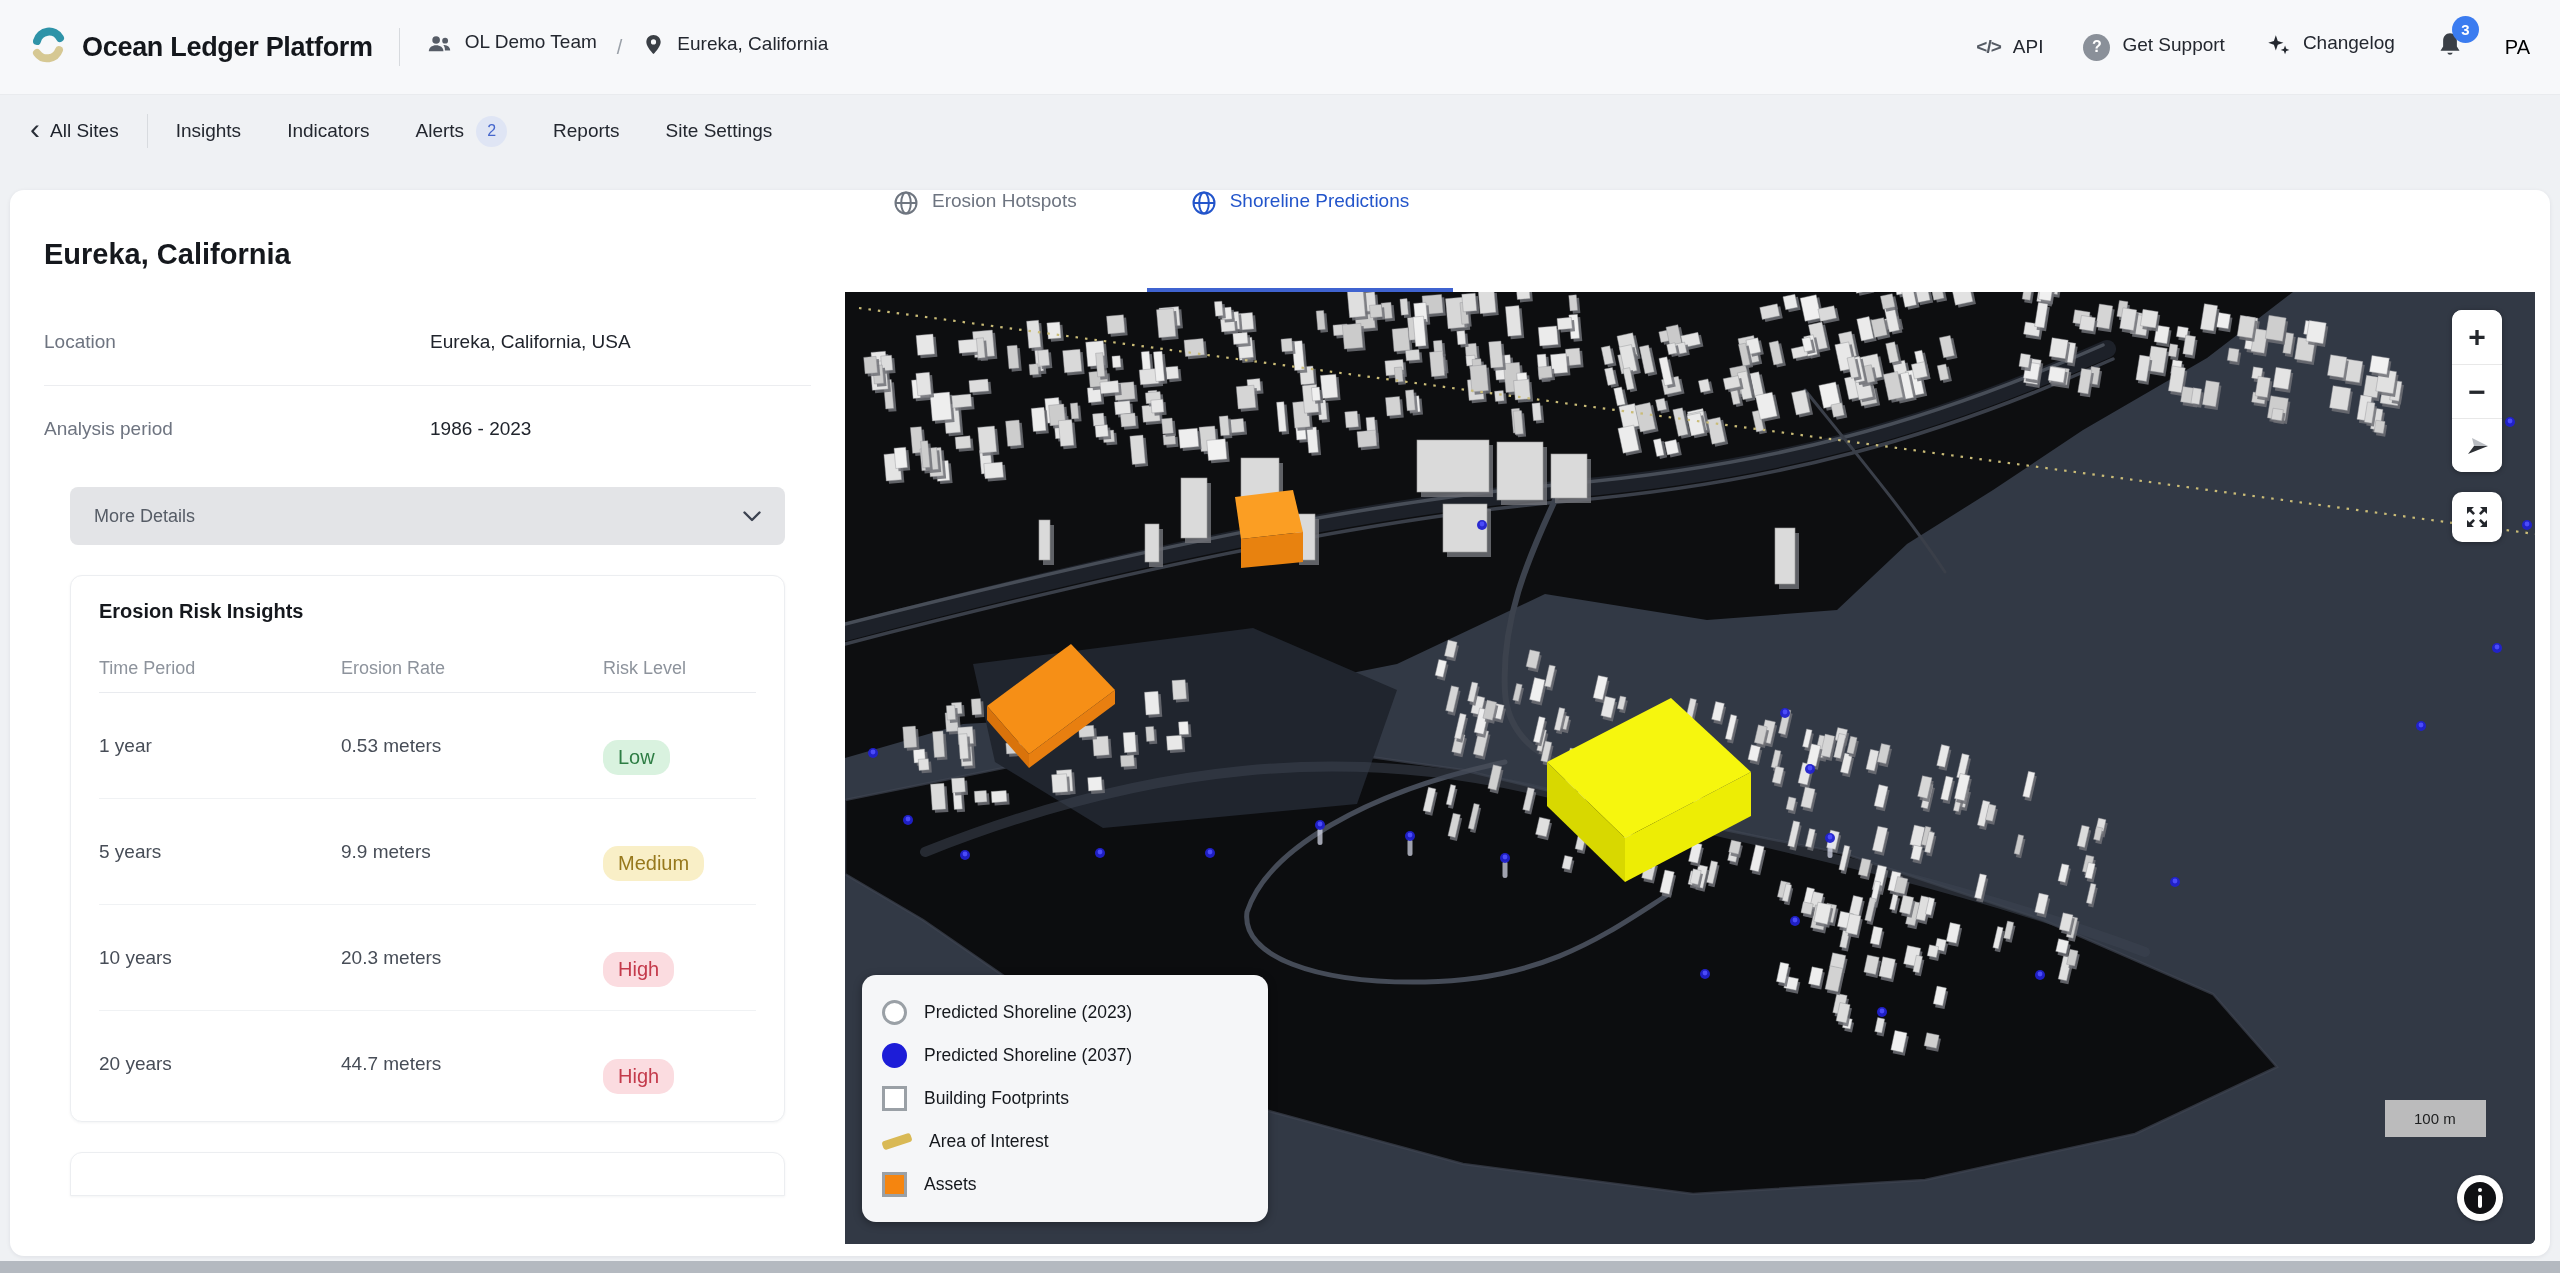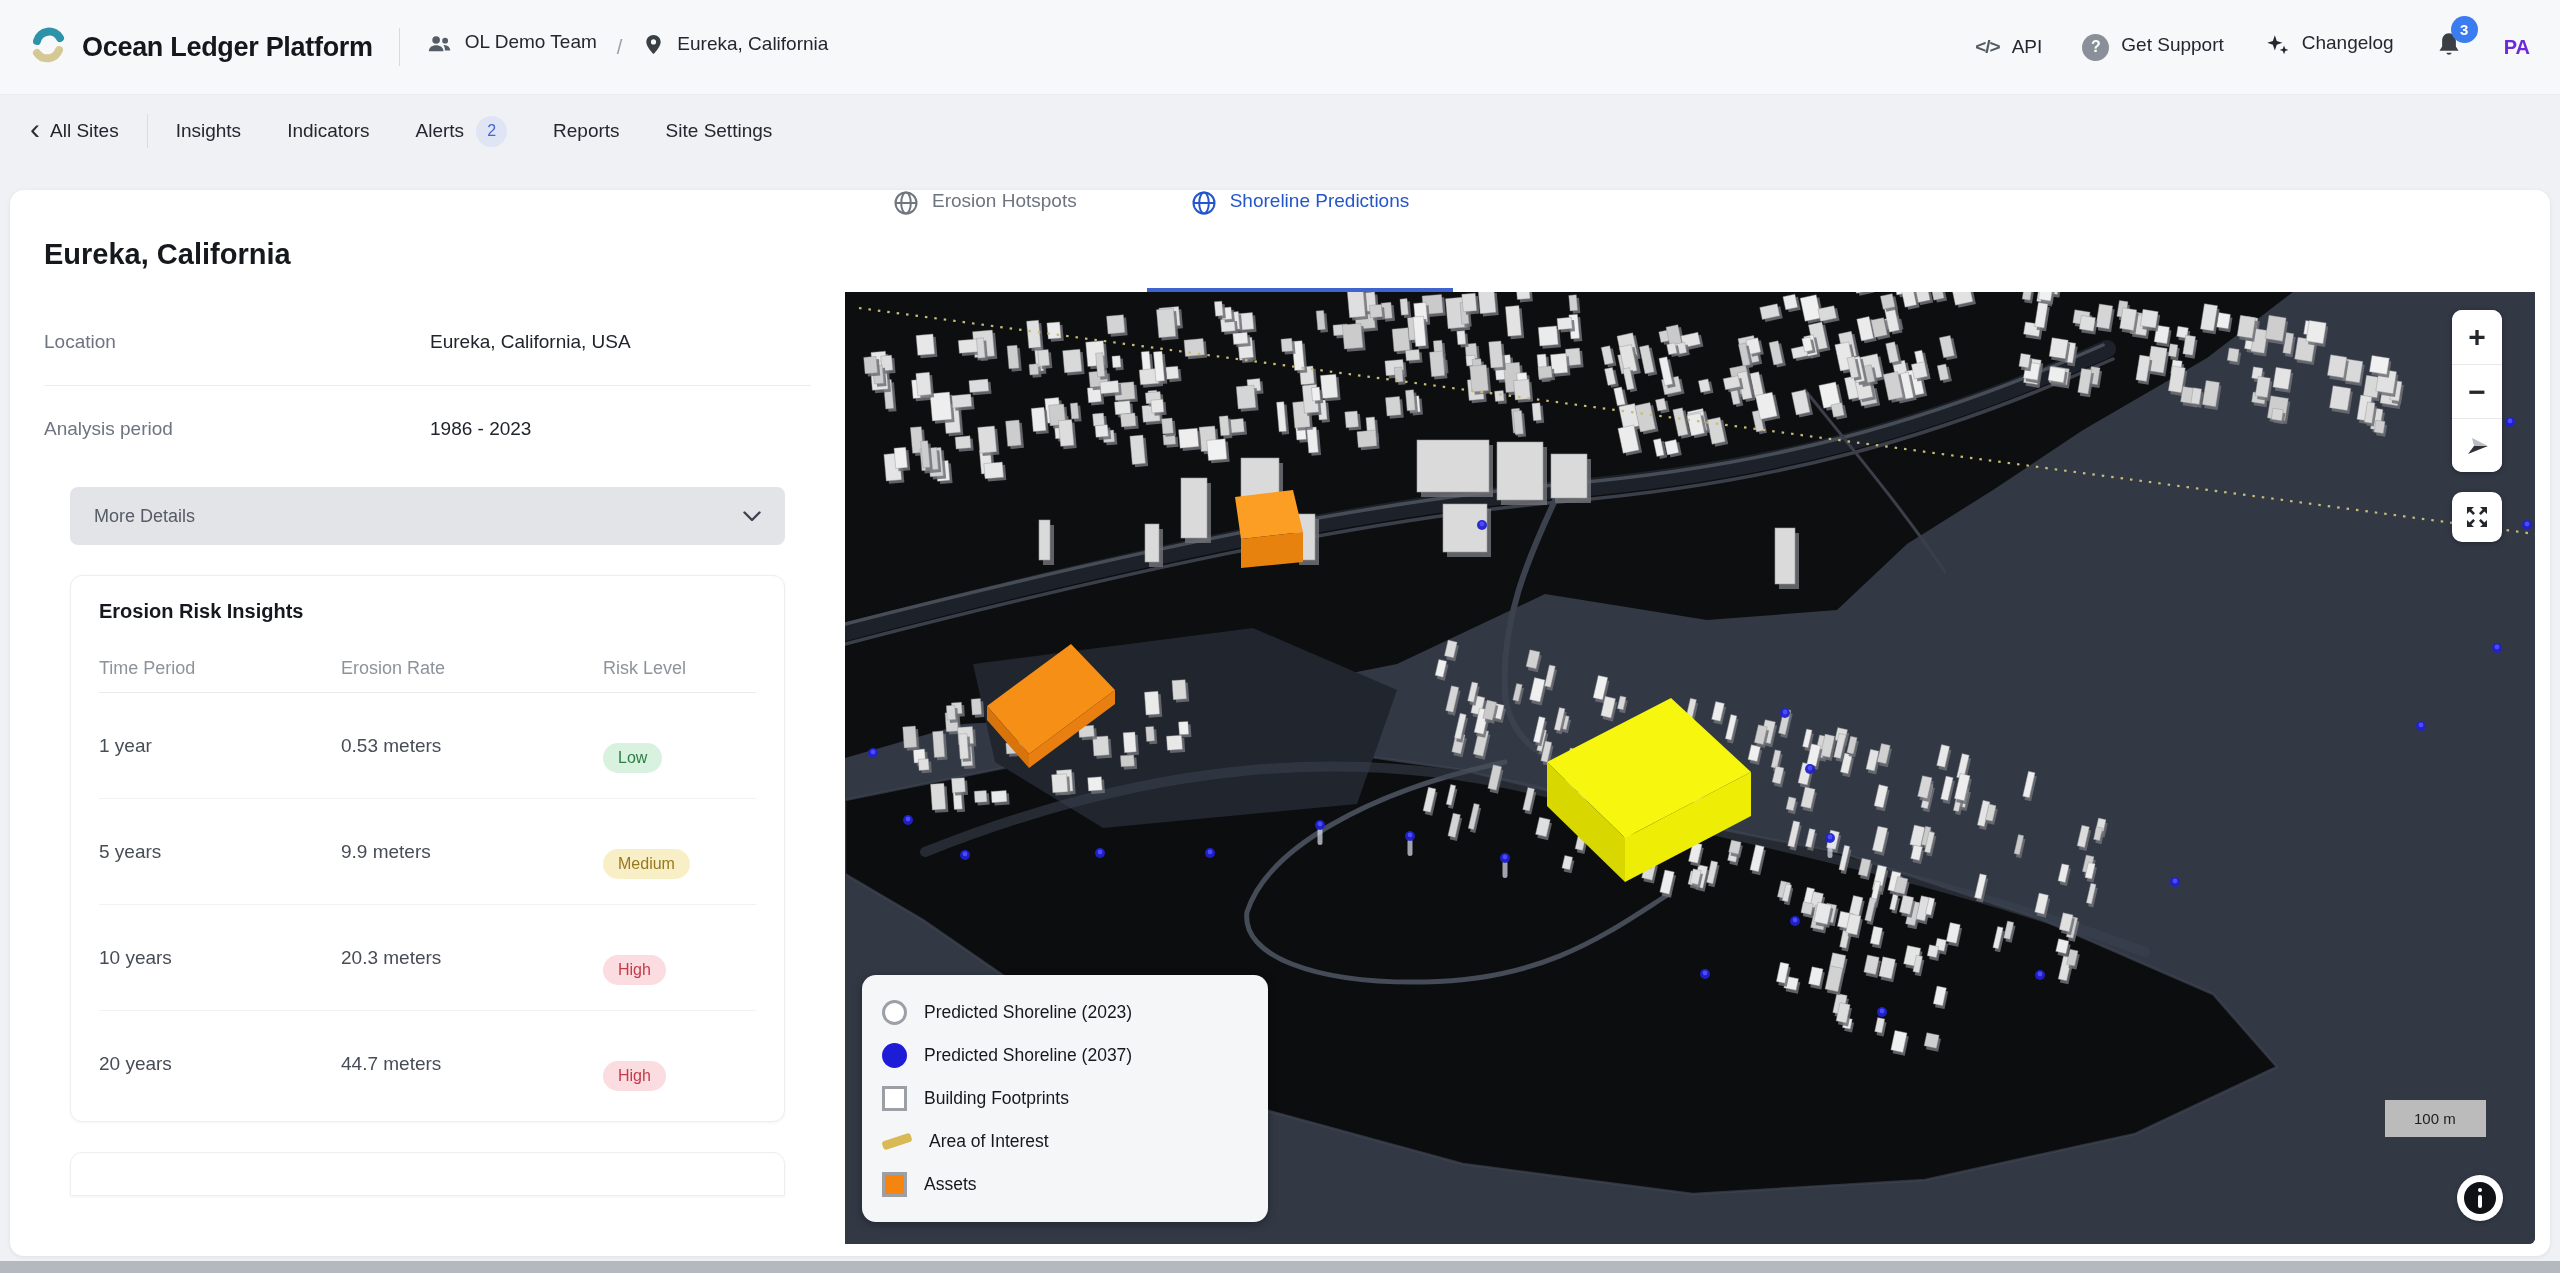--- a/index.html
+++ b/index.html
@@ -15,21 +15,21 @@
   .hdr-item { display:flex; align-items:flex-start; gap:12px; font-size:19px; color:#23272f; cursor:pointer; }
   .hdr-slash { color:#9aa0a8; font-size:20px; margin:0 20px; }
   .hdr-right { margin-left:auto; display:flex; align-items:center; gap:40px; }
   .api-glyph { font-size:19px; color:#555b64; letter-spacing:-1px; font-weight:700; }
   .help-circle { width:27px; height:27px; border-radius:50%; background:#8a9099; color:#fff;
     display:flex; align-items:center; justify-content:center; font-size:16px; font-weight:700; }
   .bell-wrap { position:relative; cursor:pointer; }
   .bell-badge { position:absolute; top:-14px; right:-14px; min-width:27px; height:27px; border-radius:50%;
     background:#3b7cf0; color:#fff; font-size:15px; font-weight:700;
     display:flex; align-items:center; justify-content:center; }
-  .avatar { font-size:20px; font-weight:700; color:#6d28d9; cursor:pointer; }
+  .avatar { font-size:20px; font-weight:400; color:#000000; cursor:pointer; }
 
   
   .subnav { height:72px; display:flex; align-items:center; padding:0 30px; font-size:19px; }
   .back-link { display:flex; align-items:center; gap:10px; color:#1d222b; cursor:pointer; }
   .back-chev { font-size:30px; line-height:1; color:#2a2f38; transform:translateY(-2px); }
   .subnav-divider { width:1px; height:34px; background:#d8dbdf; margin:0 28px; }
   .subnav-item { margin-right:46px; color:#23272f; cursor:pointer; display:flex; align-items:center; gap:12px; }
   .alert-badge { width:31px; height:31px; border-radius:50%; background:#dfe5f4; color:#4566cc;
     font-size:16px; display:flex; align-items:center; justify-content:center; }
 
@@ -50,21 +50,21 @@
 
   .forecast-card { margin:30px 24px 0 26px; width:715px; border:1px solid #eceef1; border-radius:12px;
     box-shadow:0 1px 3px rgba(20,30,50,0.05); background:#fff; padding:24px 28px 4px 28px; }
   .forecast-title { font-size:20px; font-weight:700; color:#15181d; margin-bottom:22px; }
   .f-grid { display:grid; grid-template-columns:242px 262px 1fr; align-items:center; }
   .f-head { height:48px; border-bottom:1px solid #e9ebef; }
   .f-head div { font-size:18px; color:#8d939c; }
   .f-row { height:106px; border-bottom:1px solid #f0f2f4; }
   .f-row:last-child { border-bottom:none; }
   .f-cell { font-size:19px; color:#474d57; }
-  .pill { display:inline-block; padding:6px 15px; border-radius:15px; font-size:16px;margin-top:24px; }
+  .pill { display:inline-block; padding:6px 15px; border-radius:15px; font-size:20px;margin-top:24px; }
   .pill-green  { background:#d9f2df; color:#2e7d44; }
   .pill-yellow { background:#f9efc7; color:#97781c; }
   .pill-red    { background:#fbdce0; color:#c43a4b; }
 
   .stub-card { margin:30px 24px 0 26px; width:715px; height:44px; border:1px solid #eceef1;
     border-radius:12px 12px 0 0; box-shadow:0 1px 3px rgba(20,30,50,0.05); background:#fff; }
 
   
   .map-col { flex:1; display:flex; flex-direction:column; }
   .tabs { height:102px; display:flex; align-items:stretch; margin-left:4px; }

